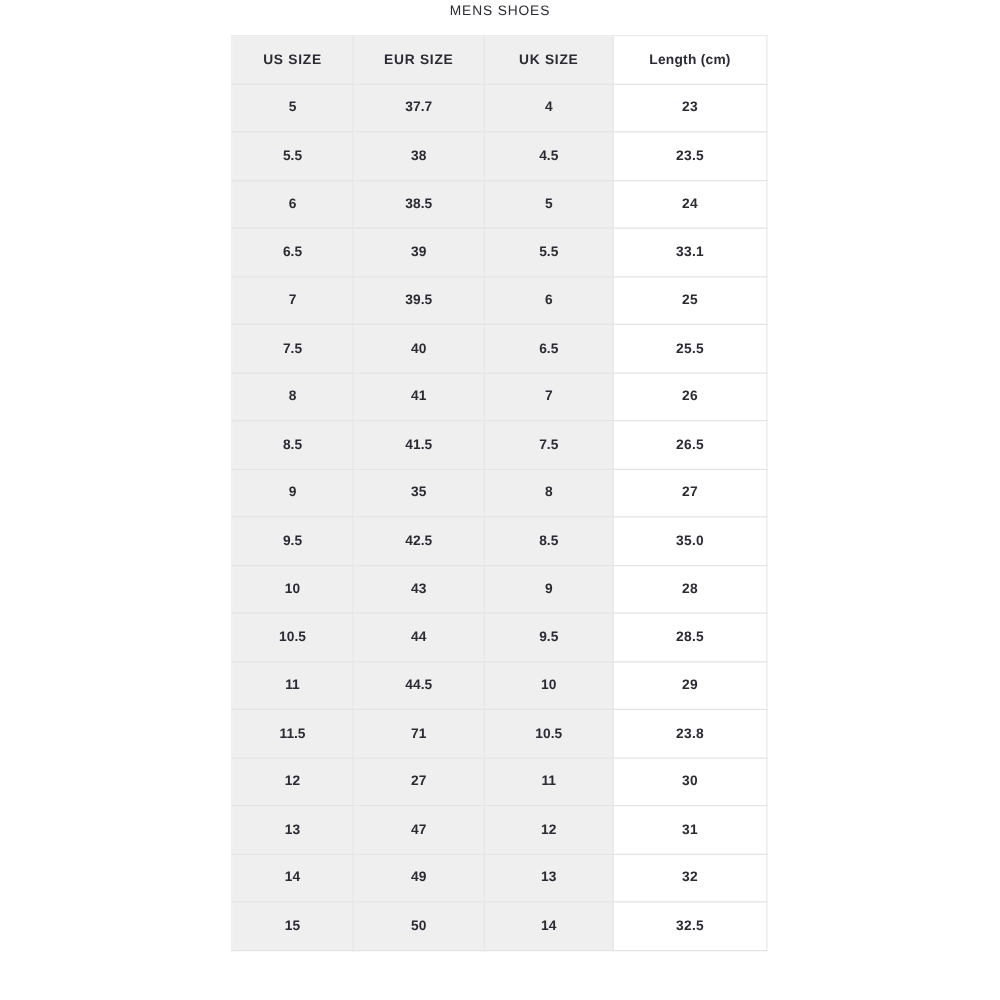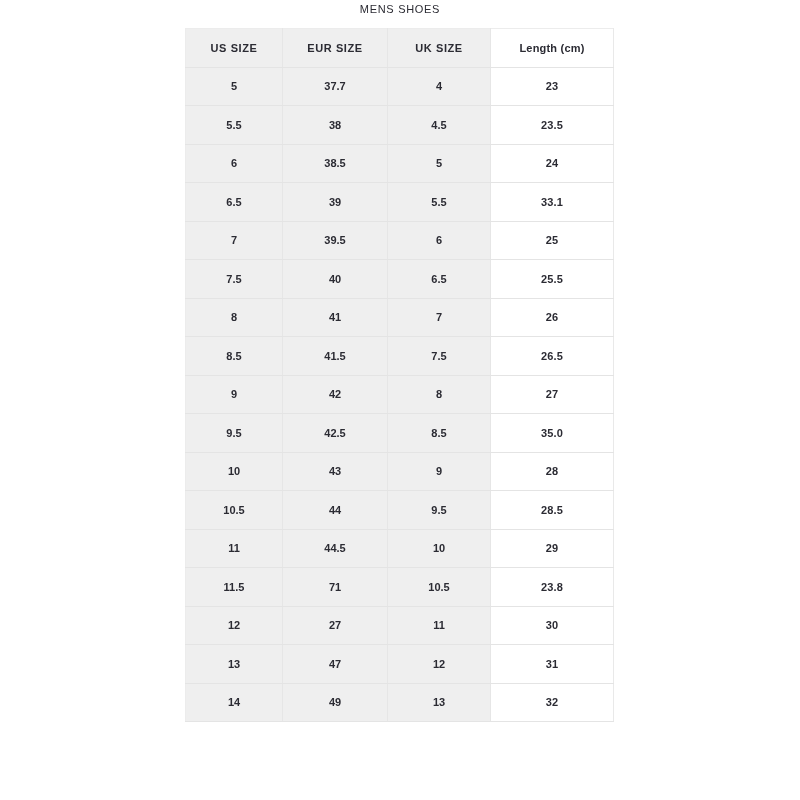--- a/index.html
+++ b/index.html
@@ -157,21 +157,21 @@
           <td class="col-length">26</td>
         </tr>
         <tr>
           <td class="col-us">8.5</td>
           <td class="col-eur">41.5</td>
           <td class="col-uk">7.5</td>
           <td class="col-length">26.5</td>
         </tr>
         <tr>
           <td class="col-us">9</td>
-          <td class="col-eur">42</td>
+          <td class="col-eur">35</td>
           <td class="col-uk">8</td>
           <td class="col-length">27</td>
         </tr>
         <tr>
           <td class="col-us">9.5</td>
           <td class="col-eur">42.5</td>
           <td class="col-uk">8.5</td>
           <td class="col-length">35.0</td>
         </tr>
         <tr>
@@ -209,17 +209,23 @@
           <td class="col-eur">47</td>
           <td class="col-uk">12</td>
           <td class="col-length">31</td>
         </tr>
         <tr>
           <td class="col-us">14</td>
           <td class="col-eur">49</td>
           <td class="col-uk">13</td>
           <td class="col-length">32</td>
         </tr>
+        <tr>
+          <td class="col-us">15</td>
+          <td class="col-eur">50</td>
+          <td class="col-uk">14</td>
+          <td class="col-length">32.5</td>
+        </tr>
       </tbody>
     </table>
   </div>
 
 </div>
 
 </body></html>

